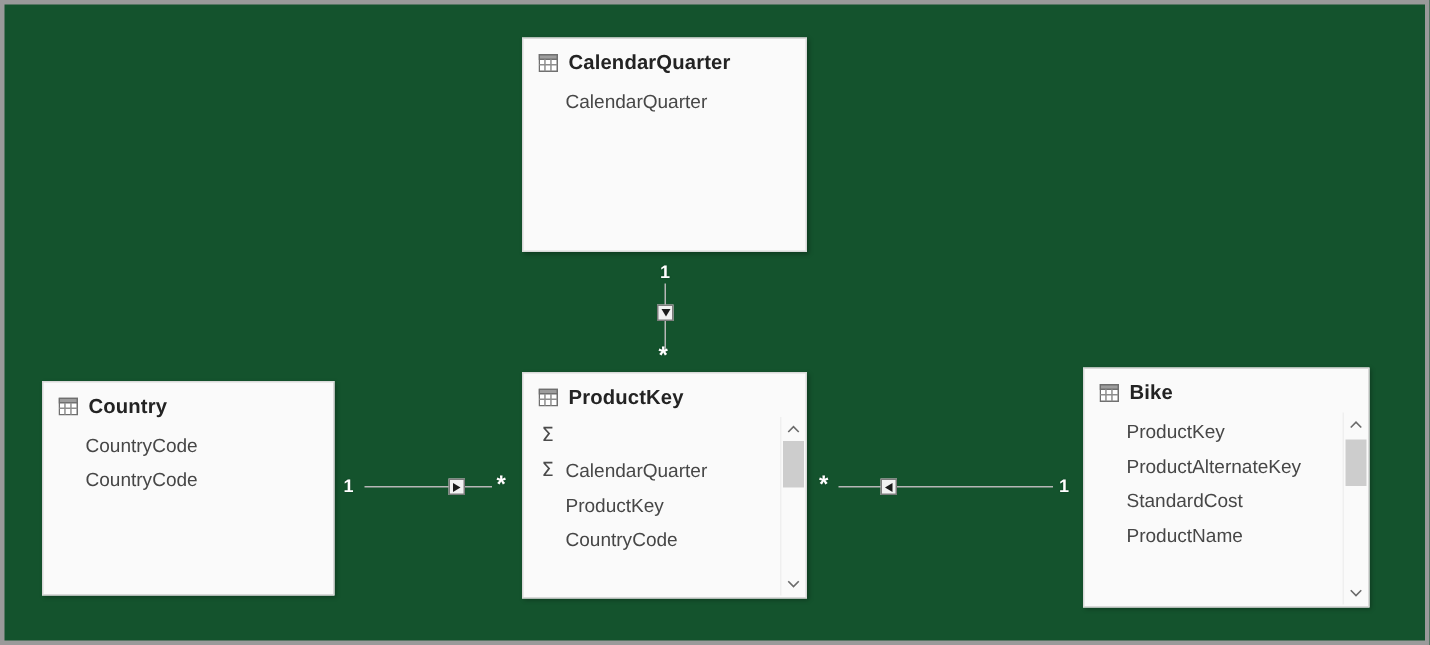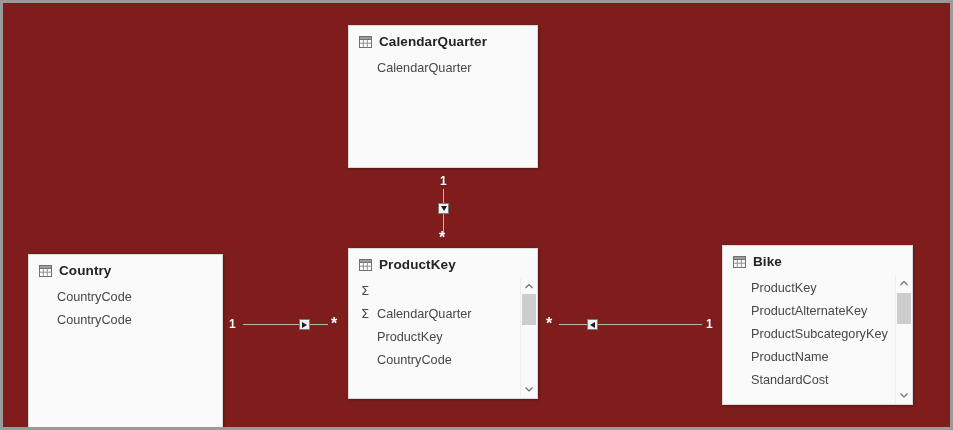--- a/index.html
+++ b/index.html
@@ -6,21 +6,21 @@
   body{
     width:953px;height:430px;
     background:#9a9a9a;
     font-family:"Liberation Sans", sans-serif;
     overflow:hidden;
   }
   #canvas{
     position:absolute;
     left:3px;top:3px;
     width:947px;height:424px;
-    background:#7f1d1d;
+    background:#14532d;
     overflow:hidden;
   }
 
   
   .tbl{
     position:absolute;
     background:#fafafa;
     border:1px solid #d9d9d9;
     box-sizing:border-box;
     box-shadow:1px 1px 3px rgba(0,0,0,.30);
@@ -175,21 +175,21 @@
           <line x1="0.5" y1="7.2" x2="12.5" y2="7.2" stroke="#8e8e8e"></line>
         </svg>
         <span class="tbl-title">CalendarQuarter</span>
       </div>
       <div class="fields">
         <div class="field">
           <span class="fname">CalendarQuarter</span>
         </div>
       </div>
     </div>
-    <div class="tbl" style="left: 25px; top: 251px; width: 195px; height: 176px;">
+    <div class="tbl" style="left: 25px; top: 251px; width: 195px; height: 143px;">
       <div class="tbl-head">
         <svg class="grid-icon" viewBox="0 0 13 12">
           <rect x="0.5" y="0.5" width="12" height="11" fill="#ffffff" stroke="#6f6f6f"></rect>
           <rect x="0.5" y="0.5" width="12" height="3" fill="#9d9d9d" stroke="#6f6f6f"></rect>
           <line x1="4.3" y1="3.5" x2="4.3" y2="11.5" stroke="#8e8e8e"></line>
           <line x1="8.3" y1="3.5" x2="8.3" y2="11.5" stroke="#8e8e8e"></line>
           <line x1="0.5" y1="7.2" x2="12.5" y2="7.2" stroke="#8e8e8e"></line>
         </svg>
         <span class="tbl-title">Country</span>
       </div>
@@ -255,27 +255,24 @@
         <span class="tbl-title">Bike</span>
       </div>
       <div class="fields">
         <div class="field">
           <span class="fname">ProductKey</span>
         </div>
         <div class="field">
           <span class="fname">ProductAlternateKey</span>
         </div>
         <div class="field">
-          <span class="fname">ProductSubcategoryKey</span>
+          <span class="fname">StandardCost</span>
         </div>
         <div class="field">
           <span class="fname">ProductName</span>
-        </div>
-        <div class="field">
-          <span class="fname">StandardCost</span>
         </div>
       </div>
       <div class="clipmask"></div>
       <div class="sb" style="bottom:1px">
         <div class="sb-arrow up">
           <svg width="10" height="8" viewBox="0 0 10 8">
             <path d="M1.5,6 L5,2.5 L8.5,6" fill="none" stroke="#6b6b6b" stroke-width="1.1"></path>
           </svg>
         </div>
         <div class="sb-thumb" style="top:18px;height:31px"></div>

